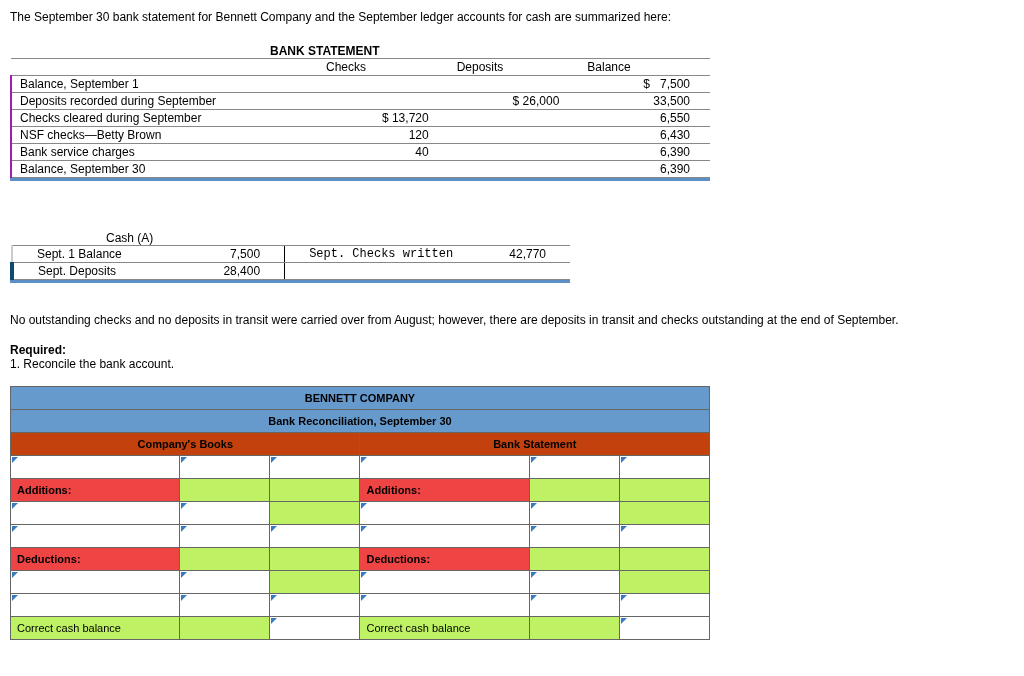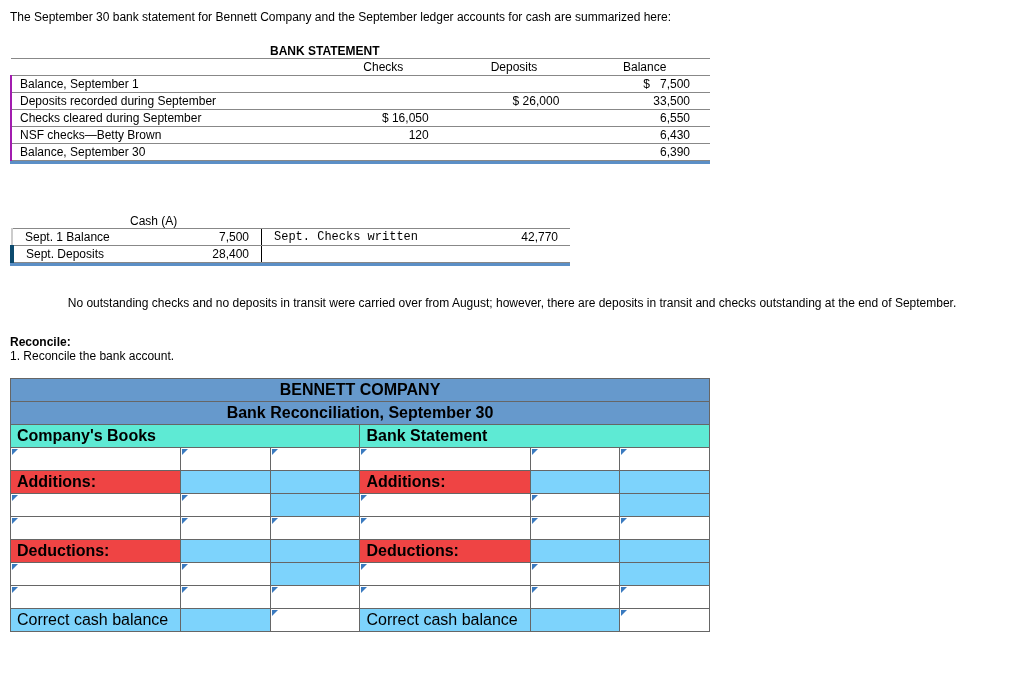--- a/index.html
+++ b/index.html
@@ -26,95 +26,95 @@
   width: 700px;
 }
 .bank-table td, .bank-table th {
   border-top: 1px solid #888;
   border-bottom: 1px solid #888;
   padding: 1px 8px;
   text-align: left;
   font-weight: normal;
 }
 .bank-table th {
-  text-align: center;
+  text-align: left;
 }
 .bank-table td.num {
   text-align: right;
   padding-right: 20px;
 }
 .bank-table td.label {
   width: 290px;
   border-left: 2px solid #a21caf;
 }
 .blue-bar {
   height: 3px;
   background: #5b8fc6;
   width: 700px;
 }
 
 .cash-container {
   margin-top: 50px;
   width: 560px;
 }
 .cash-title {
-  margin-left: 120px;
+  margin-left: 96px;
 }
 .cash-table {
   border-collapse: collapse;
   width: 560px;
 }
 .cash-table td {
   border-top: 1px solid #888;
   border-bottom: 1px solid #888;
-  padding: 1px 12px;
+  padding: 1px 24px;
 }
 .cash-table td.num {
   text-align: right;
 }
 .t-divider {
   border-left: 1px solid #000;
   font-family: Liberation Mono, monospace;
 }
 .blue-bar2 {
   height: 3px;
   background: #5b8fc6;
   width: 560px;
 }
 
 .note-text {
   margin-top: 30px;
-  margin-bottom: 25px;
-  text-align: center;
+  margin-bottom: 16px;
 }
 .required {
   font-weight: bold;
 }
 
 .recon-container {
   width: 700px;
   margin-top: 15px;
 }
 .recon-table {
   border-collapse: collapse;
   width: 700px;
 }
 .recon-table td, .recon-table th {
   border: 1px solid #666;
   padding: 2px 6px;
-  font-size: 16px;
+  font-size: 11px;
   height: 18px;
 }
 .recon-header {
   background: #6699cc;
   text-align: center;
   font-weight: bold;
 }
 .recon-subheader {
-  background: #5eead4;
+  background: #c2410c;
+  text-align: center;
   font-weight: bold;
 }
 .input-cell {
   background: #fff;
   position: relative;
 }
 .input-cell::before {
   content: "";
   position: absolute;
   left: 1px;
@@ -122,21 +122,21 @@
   width: 0;
   height: 0;
   border-top: 6px solid #3a7abf;
   border-right: 6px solid transparent;
 }
 .label-cell {
   font-weight: bold;
   background: #ef4444;
 }
 .plain-cell {
-  background: #7dd3fc;
+  background: #bef264;
 }
 </style>
 </head>
 <body>
 
 <div class="intro-text">The September 30 bank statement for Bennett Company and the September ledger accounts for cash are summarized here:</div>
 
 <div class="bank-statement-container">
   <div class="bank-statement-title">BANK STATEMENT</div>
   <table class="bank-table">
@@ -154,29 +154,35 @@
       <td class="num"><span>$</span>&nbsp;&nbsp;&nbsp;<span>7,500</span></td>
     </tr>
     <tr>
       <td class="label">Deposits recorded during September</td>
       <td class="num"></td>
       <td class="num">$ 26,000</td>
       <td class="num">33,500</td>
     </tr>
     <tr>
       <td class="label">Checks cleared during September</td>
-      <td class="num">$ 16,050</td>
+      <td class="num">$ 13,720</td>
       <td class="num"></td>
       <td class="num">6,550</td>
     </tr>
     <tr>
       <td class="label">NSF checks—Betty Brown</td>
       <td class="num">120</td>
       <td class="num"></td>
       <td class="num">6,430</td>
+    </tr>
+    <tr>
+      <td class="label">Bank service charges</td>
+      <td class="num">40</td>
+      <td class="num"></td>
+      <td class="num">6,390</td>
     </tr>
     <tr>
       <td class="label">Balance, September 30</td>
       <td class="num"></td>
       <td class="num"></td>
       <td class="num">6,390</td>
     </tr>
   </tbody>
     </table>
   <div class="blue-bar"></div>
@@ -199,21 +205,21 @@
       <td></td>
     </tr>
   </tbody>
     </table>
   <div class="blue-bar2"></div>
 </div>
 
 <div class="note-text">No outstanding checks and no deposits in transit were carried over from August; however, there are deposits in transit and checks outstanding at the end of September.</div>
 
 <div>
-  <span class="required">Reconcile:</span><br>
+  <span class="required">Required:</span><br>
   <span>1. Reconcile the bank account.</span>
 </div>
 
 <div class="recon-container">
   <table class="recon-table">
     <tbody>
         <tr>
       <td colspan="6" class="recon-header">BENNETT COMPANY</td>
     </tr>
     <tr>

